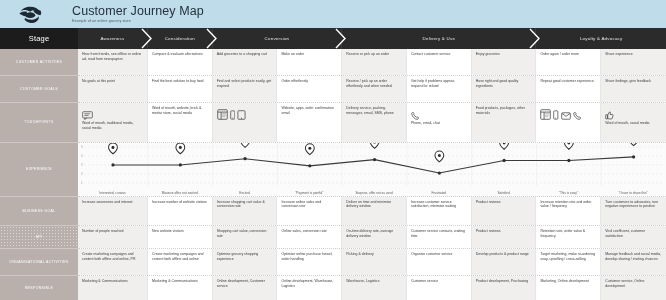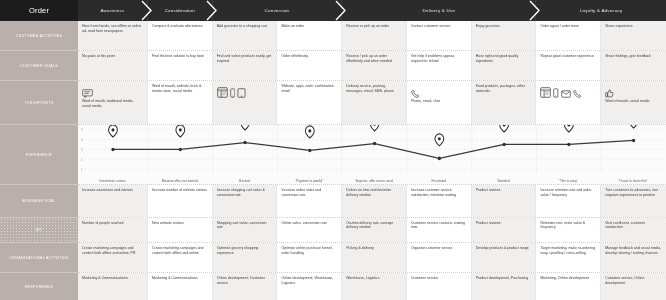--- a/index.html
+++ b/index.html
@@ -132,23 +132,42 @@
     border-right: 1px solid transparent;
   }
 
   .scale-num { font-size: 3px; fill: #9a9a9a; }
 </style>
 </head>
 <body>
 
 <div id="map">
 
+  <div class="header">
+    <div class="logo-box">
+      <svg class="logo-mark" viewBox="0 0 60 34">
+        <g fill="#1d2a33">
+          <path d="M8 13c3-6 10-9 17-9 8 0 14 3 17 8-2-1-5-2-8-2-4 0-7 1-9 3-3-2-7-3-10-3-3 0-5 1-7 3z"></path>
+          <path d="M6 16c4-3 9-4 13-3 1 3 0 6-2 8-4-1-8-2-11-5z"></path>
+          <path d="M30 11c4-2 9-2 13 0 2 3 2 6 0 8-5 0-10-3-13-8z"></path>
+          <ellipse cx="25" cy="19" rx="9" ry="5"></ellipse>
+          <path d="M16 24c4 3 10 4 15 3 4-1 7-3 9-6 1 4-1 8-5 10-6 3-14 2-19-3-1-1-1-3 0-4z"></path>
+          <rect x="20" y="27" width="14" height="2.2" rx="1"></rect>
+          <rect x="23" y="30" width="9" height="1.6" rx=".8"></rect>
+        </g>
+      </svg>
+    </div>
+    <div class="title-wrap">
+      <div class="title">Customer Journey Map</div>
+      <div class="subtitle">Example of an online grocery store</div>
+    </div>
+  </div>
 
   <div class="stage-row">
-    <div class="stage-label-cell">Order</div>
+    <div class="stage-label-cell">Stage</div>
     <div class="stages" id="stages">
         <div class="stage" style="flex: 0 0 11.8943%;">
           <span>Awareness</span>
           <svg class="chev" viewBox="0 0 12 21">
             <path d="M1 1 L10 10.5 L1 20" fill="#2b2b2b" stroke="#ffffff" stroke-width="1.4" stroke-linejoin="miter"></path>
           </svg>
         </div>
         <div class="stage" style="flex: 0 0 11.0132%;">
           <span>Consideration</span>
           <svg class="chev" viewBox="0 0 12 21">

